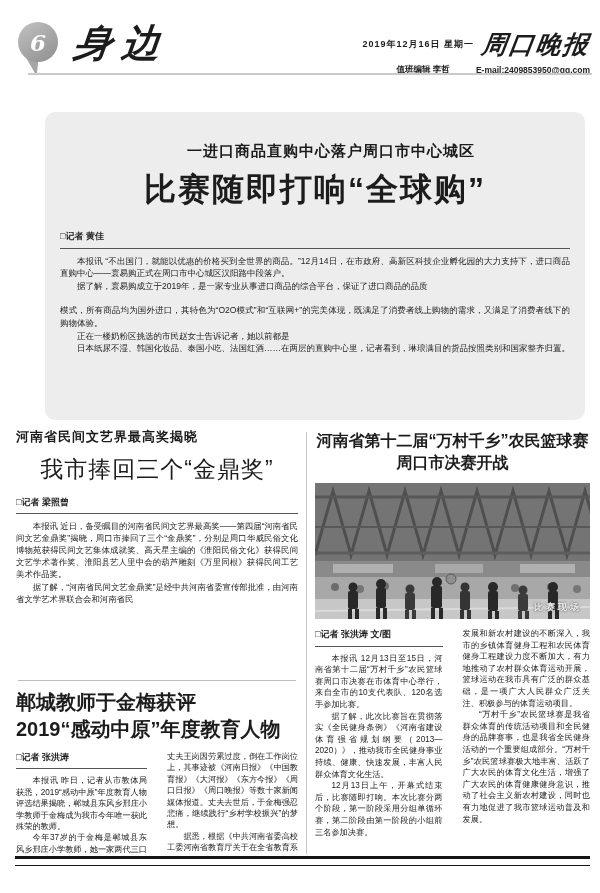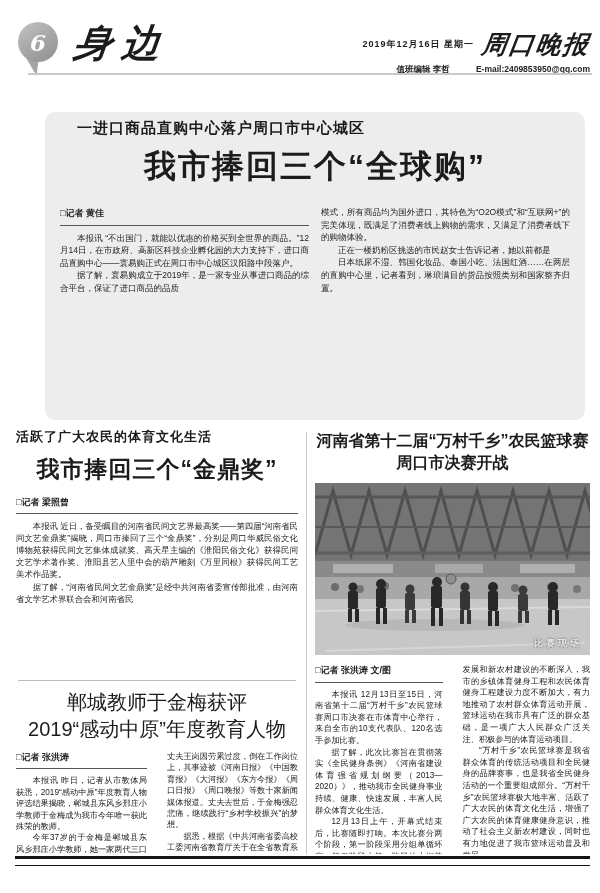--- a/index.html
+++ b/index.html
@@ -14,55 +14,55 @@
   .pin-tail{position:absolute;left:8px;top:32px;width:0;height:0;
     border-left:9px solid transparent;border-right:6px solid transparent;
     border-top:22px solid #a6a6a6;transform:rotate(-8deg);}
   .section-script{position:absolute;left:74px;top:18px;
     font:italic 700 38px "DejaVu Serif",serif;letter-spacing:10px;transform:skewX(-6deg);}
   .header-right{position:absolute;right:10px;top:28px;text-align:right;}
   .hr-line1{display:flex;align-items:center;gap:8px;}
   .pub-date{font-size:9px;font-weight:700;letter-spacing:1px;}
   .masthead{font:italic 900 25px "DejaVu Serif",serif;letter-spacing:2px;transform:skewX(-8deg);}
   .hr-line2{display:flex;justify-content:flex-end;gap:26px;font-size:8.5px;margin-top:3px;
-    font-weight:700;color:#222;}
+    font-weight:700;color:#222;align-items:center;}
   .header-rule{position:absolute;left:28px;right:8px;top:73px;height:2px;background:#c9c9c9;}
 
   
   .main-box{position:absolute;left:45px;top:112px;width:540px;height:308px;
     background:#ededed;border-radius:10px;overflow:hidden;}
-  .kicker{padding:7px 0 0 32px;font-weight:700;font-size:15px;letter-spacing:1px;}
+  .kicker{padding:30px 0 0 32px;font-weight:700;font-size:15px;letter-spacing:1px;text-align:center;}
   .main-title{margin:7px 0 0;text-align:center;font-size:32px;font-weight:900;letter-spacing:2px;}
-  .main-cols{display:flex;gap:12px;padding:17px 15px 0;}
+  .main-cols{display:flex;gap:12px;padding:17px 15px 0;flex-direction:column;}
   .ncol{flex:1;font-size:8.5px;line-height:12.6px;text-align:justify;color:#222;}
   .ncol p{margin:0;text-indent:2em;}
   .ncol p.cont{text-indent:0;}
   .reporter{font-size:9px;font-weight:700;padding:1px 0 5px;border-bottom:1.5px solid #555;
     margin-bottom:6px;}
 
   
   .lower{position:absolute;left:16px;top:428px;width:574px;height:426px;display:flex;}
   .left-pane{width:282px;overflow:hidden;}
   .v-divider{width:1px;background:#c6c6c6;margin:4px 8px 0;}
   .right-pane{flex:1;overflow:hidden;}
 
   .a-kicker{font-size:13px;font-weight:700;letter-spacing:1px;}
-  .a-title{text-align:center;font-size:23px;font-weight:700;letter-spacing:1px;margin:8px 0 10px;}
+  .a-title{text-align:center;font-size:23px;font-weight:400;letter-spacing:1px;margin:8px 0 10px;}
   .cols2{display:flex;gap:20px;}
   .scol{flex:1;font-size:8.4px;line-height:12.1px;text-align:justify;color:#222;}
   .scol p{margin:0;text-indent:2em;}
   .scol p.cont{text-indent:0;}
   .award{height:246px;overflow:hidden;}
   .h-divider{height:1px;background:#bdbdbd;margin:6px 2px 8px;}
 
-  .t-title{text-align:center;font-size:20px;font-weight:400;line-height:27px;margin:4px 0 8px;}
+  .t-title{font-size:20px;font-weight:700;line-height:27px;margin:4px 0 8px;}
   .teacher .scol{font-size:8.2px;line-height:11.4px;}
 
   .b-title{text-align:center;font-size:16px;font-weight:900;line-height:22px;margin:2px 0 8px;}
-  .photo{position:relative;margin:9px 0 9px;height:172px;background:#a16207;overflow:hidden;}
+  .photo{position:relative;margin:9px 0 9px;height:136px;background:#a16207;overflow:hidden;}
   .photo svg{display:block;}
   .photo-caption{position:absolute;right:8px;bottom:5px;color:#efefef;font-size:9px;
     letter-spacing:3px;font-weight:700;text-shadow:0 0 2px #333;}
   .basketball .scol{font-size:8.2px;line-height:11.6px;}
 
   .bottom-rule{position:absolute;left:15px;right:10px;top:856px;height:6px;
     border-top:3px solid #141414;border-bottom:1px solid #141414;}
 </style>
 </head>
 <body>
@@ -81,41 +81,41 @@
     </div>
     <div class="hr-line2">
       <span>值班编辑 李哲</span>
       <span>E-mail:2409853950@qq.com</span>
     </div>
   </div>
   <div class="header-rule"></div>
 
   <section class="main-box">
     <div class="kicker">一进口商品直购中心落户周口市中心城区</div>
-    <h1 class="main-title">我市捧回三个“全球购”</h1>
+    <h1 class="main-title">比赛随即打响“全球购”</h1>
     <div class="main-cols">
       <div class="ncol">
         <div class="reporter">□记者 黄佳</div>
         <p>本报讯 “不出国门，就能以优惠的价格买到全世界的商品。”12月14日，在市政府、高新区科技企业孵化园的大力支持下，进口商品直购中心——寰易购正式在周口市中心城区汉阳路中段落户。</p>
         <p>据了解，寰易购成立于2019年，是一家专业从事进口商品的综合平台，保证了进口商品的品质</p>
       </div>
       <div class="ncol">
         <p class="cont">模式，所有商品均为国外进口，其特色为“O2O模式”和“互联网+”的完美体现，既满足了消费者线上购物的需求，又满足了消费者线下的购物体验。</p>
         <p>正在一楼奶粉区挑选的市民赵女士告诉记者，她以前都是</p>
         <p>日本纸尿不湿、韩国化妆品、泰国小吃、法国红酒……在两层的直购中心里，记者看到，琳琅满目的货品按照类别和国家整齐归置。</p>
       </div>
     </div>
   </section>
 
   <div class="lower">
 
     <div class="left-pane">
 
       <article class="award">
-        <div class="a-kicker">活跃了广大农民的体育文化生活</div>
+        <div class="a-kicker">河南省民间文艺界最高奖揭晓</div>
         <h2 class="a-title">我市捧回三个“金鼎奖”</h2>
         <div class="cols2">
           <div class="scol">
             <div class="reporter">□记者 梁照曾</div>
             <p>本报讯 近日，备受瞩目的河南省民间文艺界最高奖——第四届“河南省民间文艺金鼎奖”揭晓，周口市捧回了三个“金鼎奖”，分别是周口华威民俗文化博物苑获得民间文艺集体成就奖、高天星主编的《淮阳民俗文化》获得民间文艺学术著作奖、淮阳县艺人里中会的葫芦雕刻《万里同根》获得民间工艺美术作品奖。</p>
             <p>据了解，“河南省民间文艺金鼎奖”是经中共河南省委宣传部批准，由河南省文学艺术界联合会和河南省民</p>
           </div>
         </div>
       </article>
 

